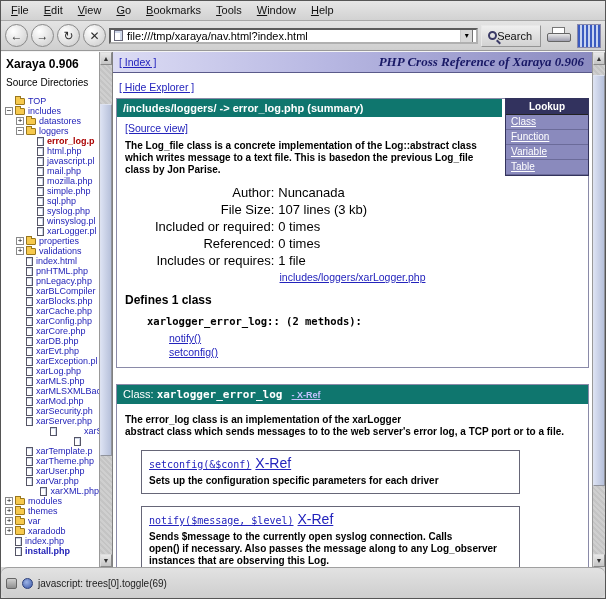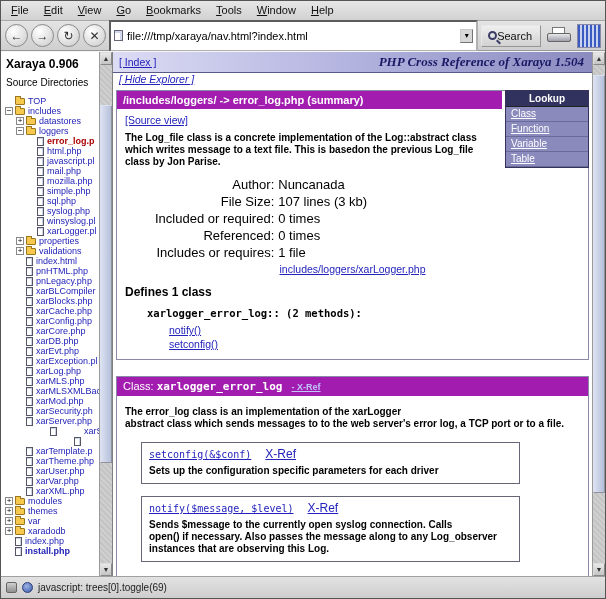--- a/index.html
+++ b/index.html
@@ -15,21 +15,21 @@
   .menu-item::first-letter { text-decoration:underline; }
 
   
   .toolbar { height:30px; display:flex; align-items:center; gap:3px; padding:0 4px;
              background:linear-gradient(#e4e4e4,#cfcfcf); border-bottom:1px solid #999; flex:none; }
   .nav-btn { width:23px; height:23px; border-radius:50%; border:1px solid #8a8a8a; padding:0;
              background:radial-gradient(circle at 35% 30%, #ffffff, #c9c9c9);
              display:flex; align-items:center; justify-content:center;
              font-size:12px; color:#2c2c2c; flex:none; cursor:pointer; }
   .nav-btn .glyph { line-height:1; }
-  .urlbar { flex:1; height:32px; background:#fff; border:2px inset #b0b0b0;
+  .urlbar { flex:1; height:16px; background:#fff; border:2px inset #b0b0b0;
             display:flex; align-items:center; gap:4px; padding:0 3px; font-size:11px;
             overflow:hidden; }
   .page-icon { width:9px; height:11px; background:#fff; border:1px solid #667; flex:none;
                box-shadow:inset -2px 2px 0 #cfd8ea; }
   .url-text { flex:1; white-space:nowrap; overflow:hidden; color:#000; }
   .url-drop { flex:none; width:13px; height:14px; border:1px outset #c8c8c8; background:#d8d8d8;
               font-size:8px; display:flex; align-items:center; justify-content:center; cursor:pointer; }
   .search-btn { height:22px; display:flex; align-items:center; gap:0; padding:0 8px 0 6px;
                 border:1px outset #e8e8e8; background:linear-gradient(#efefef,#d2d2d2);
                 font-size:11px; color:#111; cursor:pointer; flex:none; }
@@ -81,26 +81,26 @@
 
   
   .main { flex:1; display:flex; overflow:hidden; background:#fff; }
   .main-content { flex:1; overflow:hidden; font-size:10.5px; color:#000; }
 
   .banner { height:21px; display:flex; align-items:center; justify-content:space-between;
             padding:0 8px 0 6px; border-bottom:1px solid #5a5a8a;
             background:linear-gradient(to right,#dcdcf4 0%,#b7b7e2 45%,#8b8bc0 100%); }
   .banner-title { font-family:"Liberation Serif", serif; font-style:italic; font-weight:bold;
                   font-size:13px; color:#191966; }
-  .hide-row { padding:0 0 3px 6px;font-style:italic; }
+  .hide-row { padding:8px 0 3px 6px; }
   .link { color:#2323bc; text-decoration:underline; cursor:pointer; }
   .small { font-size:10.5px; }
 
   .section { position:relative; border:1px solid #8a8aa8; margin:2px 3px 0 3px; background:#fff; }
-  .black-bar { background:#a21caf; color:#fff; font-weight:bold; font-size:11px; padding:3px 6px;
+  .black-bar { background:#0f766e; color:#fff; font-weight:bold; font-size:11px; padding:3px 6px;
                white-space:nowrap; overflow:hidden; }
   .summary .black-bar { margin-right:86px; }
 
   .lookup { position:absolute; top:-1px; right:-1px; width:84px; border:1px solid #33335c;
             font-size:10px; z-index:2; background:#8a8abd; }
   .lookup-header { background:#32325e; color:#fff; font-weight:bold; text-align:center;
                    padding:2px 0; border-bottom:1px solid #222; }
   .lookup-item { padding:1px 5px 2px; border-bottom:1px solid #6b6b99; }
   .lookup-link { color:#fff; text-decoration:underline; cursor:pointer; }
 
@@ -120,27 +120,27 @@
 
   .classdetail { margin-top:16px; }
   .classdetail .black-bar span { font-weight:normal; }
   .bar-name { font-family:"DejaVu Sans Mono", monospace; font-weight:bold !important; }
   .bar-xref { color:#c4c4ff; font-size:9px; text-decoration:underline; margin-left:6px; cursor:pointer; }
   .class-body { padding:4px 8px 12px; }
   .func-box { border:1px solid #667; margin:12px 60px 4px 16px; padding:4px 7px 6px; background:#fff; }
   .func-sig { margin-bottom:4px; }
   .sig-link { font-family:"DejaVu Sans Mono", monospace; font-size:10px; color:#2323bc;
               text-decoration:underline; cursor:pointer; }
-  .xref-link { font-size:12px; color:#2323bc; text-decoration:underline; margin-left:14px; cursor:pointer; }
+  .xref-link { font-size:14px; color:#2323bc; text-decoration:underline; margin-left:4px; cursor:pointer; }
   .func-doc { font-weight:bold; font-size:10px; line-height:12px; }
 
   
-  .statusbar { height:22px; flex:none; background:linear-gradient(#e2e2e2,#cecece);
+  .statusbar { height:31px; flex:none; background:linear-gradient(#e2e2e2,#cecece);
                border-top:1px solid #a0a0a0; display:flex; align-items:center;
-               gap:5px; padding:0 5px; font-size:10px; color:#222; }
+               gap:5px; padding:0 5px; font-size:10px; color:#222;border-radius:7px; }
   .st-icon { width:11px; height:11px; flex:none; }
   .st-icon.a { background:linear-gradient(#cfcfcf,#8f8f8f); border:1px solid #666; border-radius:2px; }
   .st-icon.b { background:radial-gradient(circle at 40% 35%, #9db4e6, #3a57a8); border:1px solid #2b3f7a; border-radius:50%; }
 </style>
 </head>
 <body>
 
 <div class="window">
 
   <div class="menubar">
@@ -378,21 +378,21 @@
             <div class="tree-row" style="padding-left: 12px;">
               <span class="expander"></span>
               <span class="tree-icon file"></span>
               <span class="tree-label ">xarUser.php</span>
             </div>
             <div class="tree-row" style="padding-left: 12px;">
               <span class="expander"></span>
               <span class="tree-icon file"></span>
               <span class="tree-label ">xarVar.php</span>
             </div>
-            <div class="tree-row" style="padding-left: 12px;">
+            <div class="tree-row" style="padding-left: 12px; justify-content: flex-end;">
               <span class="expander"></span>
               <span class="tree-icon file"></span>
               <span class="tree-label ">xarXML.php</span>
             </div>
             <div class="tree-row" style="padding-left: 1px;">
               <span class="expander box">+</span>
               <span class="tree-icon folder"></span>
               <span class="tree-label ">modules</span>
             </div>
             <div class="tree-row" style="padding-left: 1px;">
@@ -429,21 +429,21 @@
         </div>
         <div class="scroll-btn">▼</div>
       </div>
     </div>
 
     <div class="main">
       <div class="main-content">
 
         <div class="banner">
           <a class="link">[ Index ]</a>
-          <span class="banner-title">PHP Cross Reference of Xaraya 1.504</span>
+          <span class="banner-title">PHP Cross Reference of Xaraya 0.906</span>
         </div>
 
         <div class="hide-row">
           <a class="link small">[ Hide Explorer ]</a>
         </div>
 
         <div class="section summary">
           <div class="black-bar">/includes/loggers/ -&gt; error_log.php (summary)</div>
           <div class="lookup">
             <div class="lookup-header">Lookup</div>

